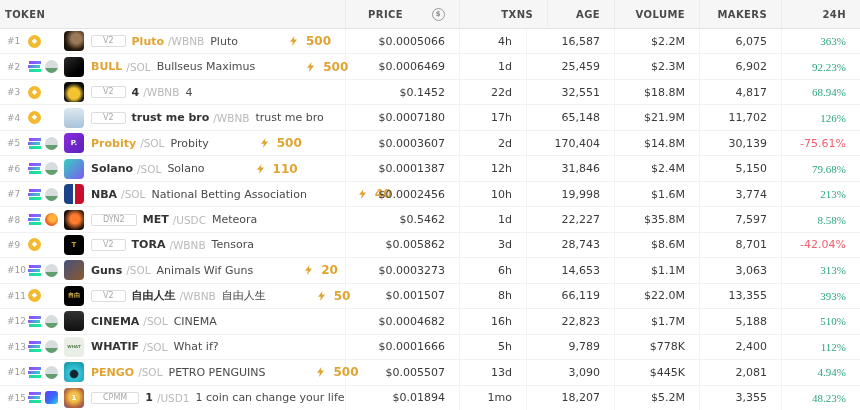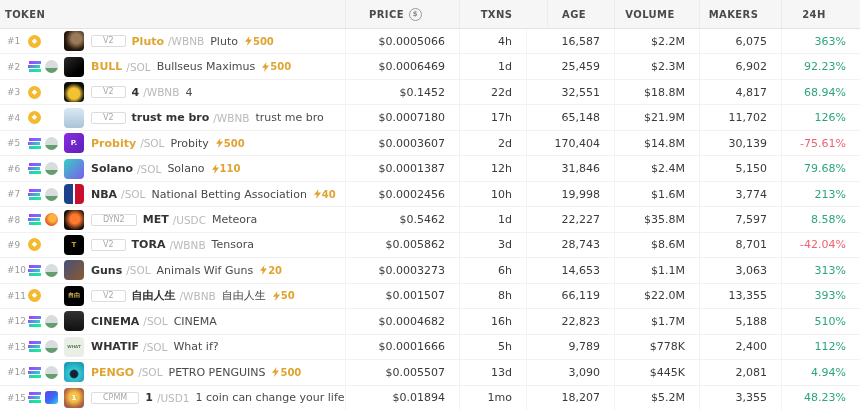--- a/index.html
+++ b/index.html
@@ -6,21 +6,21 @@
   body{width:860px;height:410px;overflow:hidden;font-family:"DejaVu Sans","Liberation Sans",sans-serif;
        -webkit-font-smoothing:antialiased;}
   .table{display:flex;flex-direction:column;width:860px;height:410px;background:#fff;}
 
   
   .thead{display:flex;flex:0 0 28px;background:#f6f6f6;border-bottom:1px solid #e4e4e4;}
   .th{display:flex;align-items:center;height:100%;box-sizing:border-box;border-right:1px solid #ececec;
       font-size:10px;font-weight:bold;color:#4a4a4a;letter-spacing:.4px;}
   .th:last-child{border-right:none;}
   .th.left{padding-left:5px;}
-  .th.right{justify-content:center;padding-right:14px;}
+  .th.right{justify-content:flex-end;padding-right:14px;gap:24px;}
   .dollar-badge{display:inline-flex;align-items:center;justify-content:center;width:11px;height:11px;
       margin-left:5px;border:1px solid #9a9a9a;border-radius:50%;font-size:7px;color:#8a8a8a;font-weight:bold;}
 
   
   .c-token{width:346px;}.c-price{width:114px;}.c-age{width:67px;}.c-txns{width:88px;}
   .c-vol{width:85px;}.c-makers{width:82px;}.c-24h{flex:1;}
 
   
   .tbody{flex:1;display:flex;flex-direction:column;}
   .tr{display:flex;flex:1;min-height:0;border-bottom:1px solid #f1f1f1;background:#fff;cursor:pointer;}
@@ -46,23 +46,23 @@
   .dex-meteora{border-radius:50%;background:radial-gradient(circle at 58% 40%,#ffb23e 0 32%,#e2571f 68%,#7d2c10 100%);}
   .dex-raydium{border-radius:3px;background:linear-gradient(135deg,#5b3df5 0%,#3b6bf5 55%,#2bd8f5 100%);}
   .token-img{width:20px;height:20px;border-radius:4px;margin:0 7px 0 2px;flex:0 0 auto;display:flex;
       align-items:center;justify-content:center;font-size:7px;font-weight:bold;overflow:hidden;letter-spacing:0;}
   .ver{font-size:8px;color:#a8a8a8;border:1px solid #dcdcdc;border-radius:2px;padding:0px 11px;
       margin-right:6px;background:#fff;flex:0 0 auto;line-height:10px;}
   .symbol{font-weight:bold;font-size:11px;color:#333;margin-right:4px;}
   .symbol.gold{color:var(--gold,#dfa431);}
   .quote{color:#b9b9b9;font-size:10.5px;margin-right:6px;}
   .tname{color:#4a4a4a;font-size:11px;margin-right:7px;}
-  .boost{display:inline-flex;align-items:center;gap:1px;color:var(--gold,#dfa431);font-weight:bold;font-size:10px;}
+  .boost{display:inline-flex;align-items:center;gap:9px;color:var(--gold,#dfa431);font-weight:bold;font-size:12px;margin-left:45px;}
   .boost svg{display:block;}
-  .pos{color:var(--green,#2da57d);}
+  .pos{color:var(--green,#2da57d);font-family:Liberation Serif, serif;}
   .neg{color:var(--red,#f0616d);text-align:right;}
 </style>
 </head>
 <body>
 
 <div class="table">
   <div class="thead">
     <div class="th left c-token">
         <span>TOKEN</span>
       </div>

